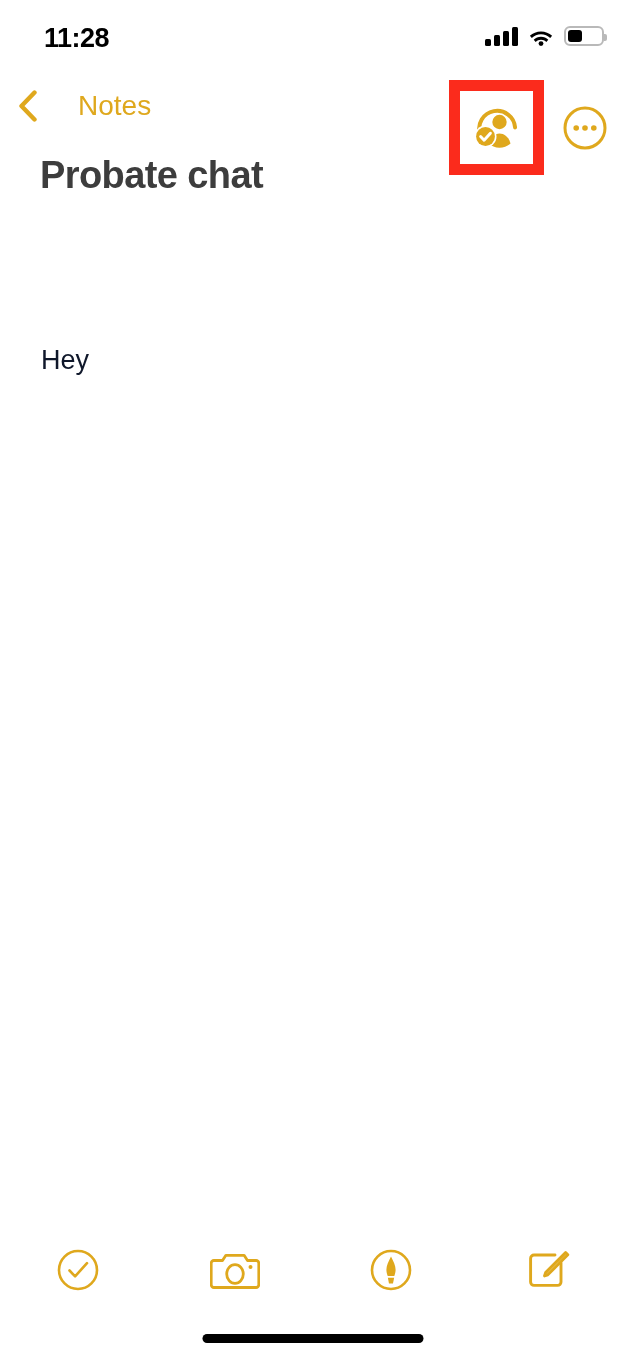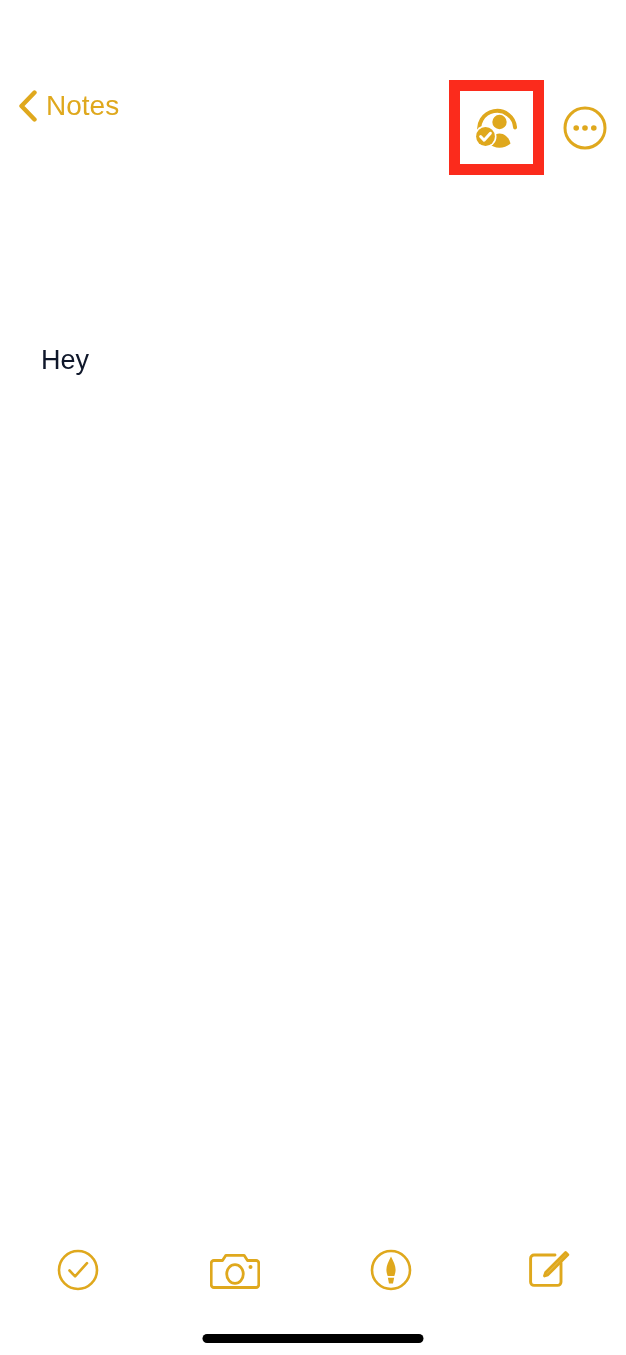--- a/index.html
+++ b/index.html
@@ -90,20 +90,21 @@
     display: flex;
     align-items: center;
     gap: 9px;
     height: 56px;
     cursor: pointer;
   }
   #back-label {
     font-size: 28px;
     color: #DFA81D;
     line-height: 30px;
+    margin-left: 32px;
   }
 
   #nav-actions {
     position: absolute;
     right: 18px;
     top: 2px;
     display: flex;
     align-items: center;
     gap: 18px;
   }
@@ -179,20 +180,43 @@
     height: 9px;
     background: #000000;
     border-radius: 5px;
   }
 </style>
 </head>
 <body>
 
 <div id="screen">
 
+  <div id="status-bar">
+    <div id="status-time">11:28</div>
+
+    <div id="status-right">
+      <div class="bars">
+        <div class="bar b1"></div>
+        <div class="bar b2"></div>
+        <div class="bar b3"></div>
+        <div class="bar b4"></div>
+      </div>
+
+      <svg class="wifi-icon" width="26" height="19" viewBox="0 0 26 19">
+        <path d="M13 4.4c4.3 0 8.2 1.7 11.1 4.4l-1.9 2.1C19.8 8.6 16.6 7.2 13 7.2S6.2 8.6 3.8 10.9L1.9 8.8C4.8 6.1 8.7 4.4 13 4.4z" fill="#000"></path>
+        <path d="M13 9.8c2.8 0 5.4 1.1 7.3 2.9l-2 2.2c-1.4-1.3-3.3-2.1-5.3-2.1s-3.9.8-5.3 2.1l-2-2.2c1.9-1.8 4.5-2.9 7.3-2.9z" fill="#000"></path>
+        <circle cx="13" cy="16.6" r="2.4" fill="#000"></circle>
+      </svg>
+
+      <div class="battery">
+        <div class="battery-fill" style="width:45%;"></div>
+        <div class="battery-tip"></div>
+      </div>
+    </div>
+  </div>
 
   <div id="nav-bar">
 
     <div id="back-button">
       <svg width="19" height="32" viewBox="0 0 19 32">
         <path d="M16.5 2.5L3.5 16l13 13.5" fill="none" stroke="#DFA81D" stroke-width="4.4" stroke-linecap="round" stroke-linejoin="round"></path>
       </svg>
       <span id="back-label">Notes</span>
     </div>
 
@@ -218,20 +242,21 @@
           <circle cx="23" cy="23" r="20" fill="none" stroke="#DFA81D" stroke-width="3"></circle>
           <circle cx="14.2" cy="23" r="2.8" fill="#DFA81D"></circle>
           <circle cx="23" cy="23" r="2.8" fill="#DFA81D"></circle>
           <circle cx="31.8" cy="23" r="2.8" fill="#DFA81D"></circle>
         </svg>
       </div>
 
     </div>
   </div>
 
+  <div id="note-title">Probate chat</div>
   <div id="note-body">Hey</div>
 
   <div id="bottom-toolbar">
 
     <div class="toolbar-btn">
       <svg width="44" height="44" viewBox="0 0 44 44">
         <circle cx="22" cy="22" r="19" fill="none" stroke="#DFA81D" stroke-width="2.6"></circle>
         <path d="M13.5 22.5l5.6 5.8L31 15.2" fill="none" stroke="#DFA81D" stroke-width="2.6" stroke-linecap="round" stroke-linejoin="round"></path>
       </svg>
     </div>

